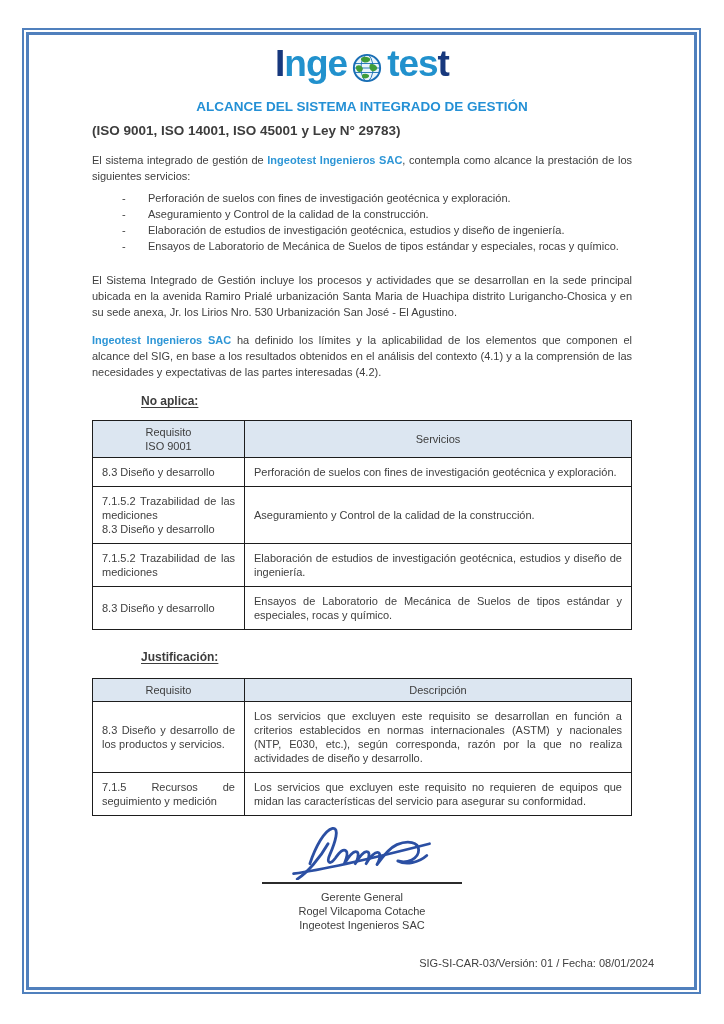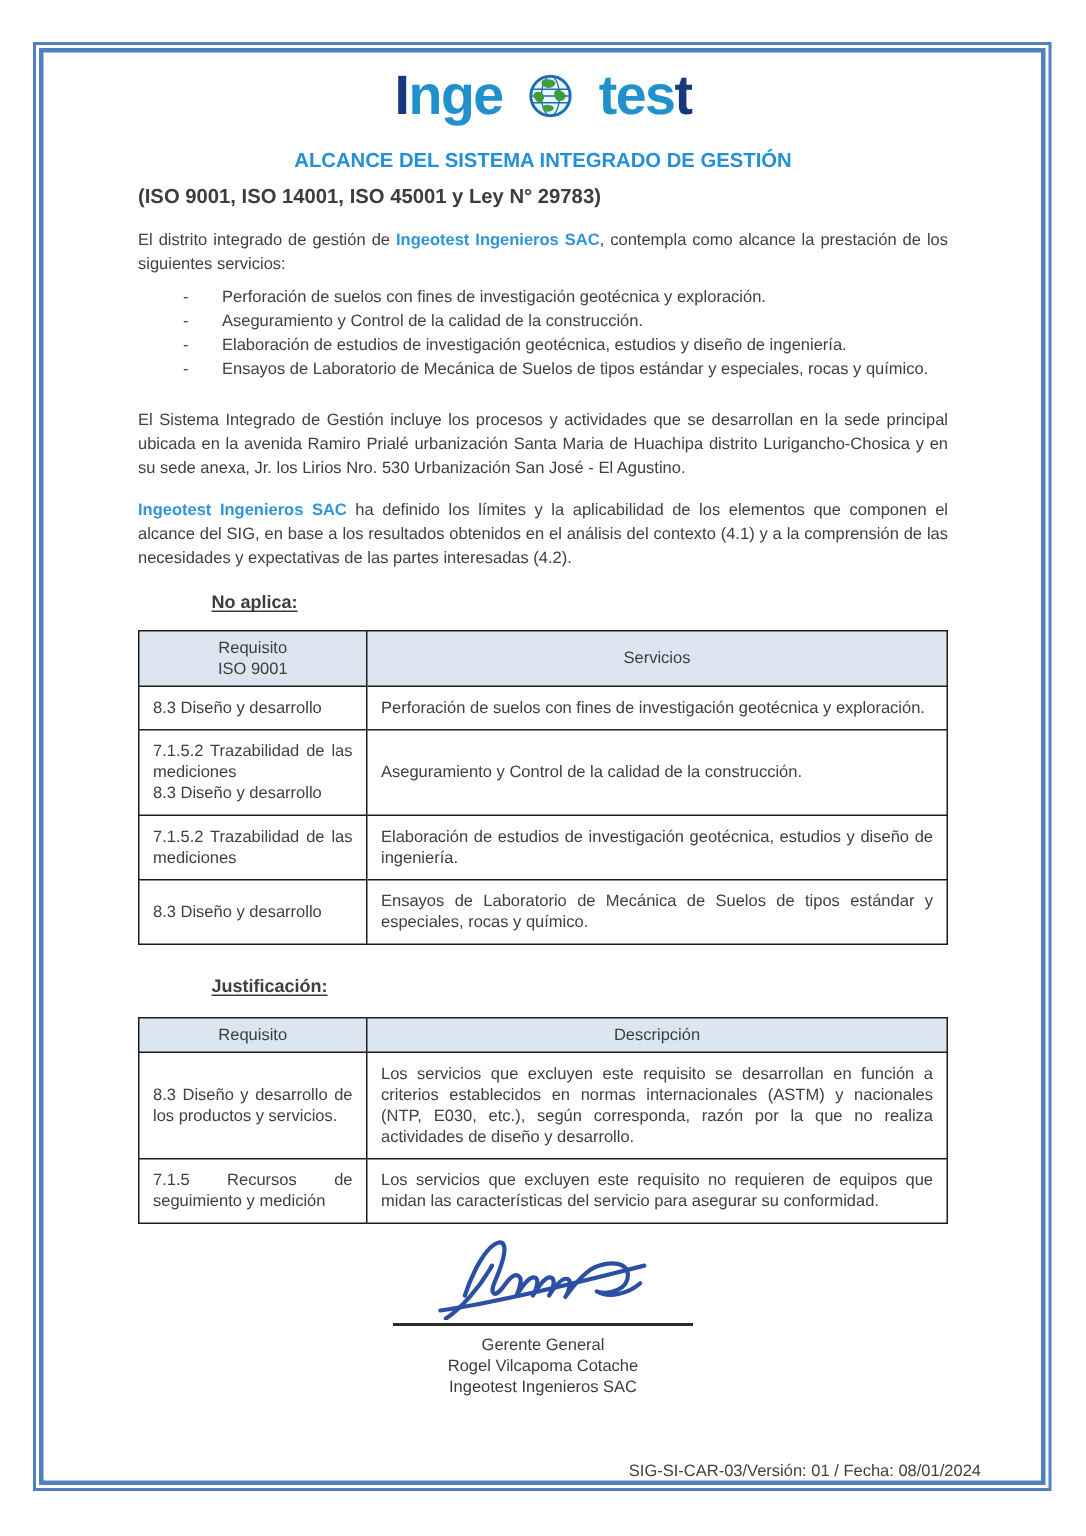--- a/index.html
+++ b/index.html
@@ -12,21 +12,21 @@
     position:absolute; left:22px; top:28px; right:23px; bottom:30px;
     border:2px solid #5080bd;
   }
   .frame-inner {
     position:absolute; inset:2px; border:3px solid #5080bd; overflow:hidden;
   }
   .content { padding:0 62px 0 63px; }
 
   
   .logo { margin-top:10px; text-align:center; }
-  .logo-line { display:flex; align-items:center; justify-content:center; gap:16px; }
+  .logo-line { display:flex; align-items:flex-end; justify-content:center; gap:4px; }
   .logo-word { font-size:37px; font-weight:bold; letter-spacing:-1px; line-height:38px; }
   .c-navy { color:#17387d; }
   .c-blue { color:#2191cd; }
   .globe { width:30px; height:30px; margin:0 1px; }
   .logo-tagline {
     font-size:9px; letter-spacing:5px; color:#9aa0a6; font-weight:bold;
     margin-top:1px; text-align:center; padding-left:78px;
   }
 
   
@@ -61,21 +61,21 @@
   col.c1 { width:152px; }
 
   
   .signature-block { margin-top:6px; text-align:center; }
   .sig-svg { display:block; margin:0 auto; }
   .sig-line { width:200px; border-top:2px solid #2b2b2b; margin:2px auto 6px auto; }
   .sig-text { font-size:11px; line-height:14px; color:#3d3d3d; }
 
   
   .footer {
-    position:absolute; right:40px; bottom:0; font-size:11px; color:#404040;
+    position:absolute; right:40px; bottom:18px; font-size:11px; color:#404040;
   }
 </style>
 </head>
 <body>
 
 <div class="page">
   <div class="frame">
     <div class="frame-inner">
       <div class="content">
 
@@ -91,21 +91,21 @@
               <path d="M24,15 q5,-1 8,2 q3,3 0,6 q-4,3 -7,0 q-3,-4 -1,-8 Z" fill="#3f9c3a"></path>
               <path d="M15,28 q4,-1 7,1 q2,2 -1,4 q-4,2 -7,0 q-2,-3 1,-5 Z" fill="#3f9c3a"></path>
             </svg>
             <span class="logo-word"><span class="c-blue">tes</span><span class="c-navy">t</span></span>
           </div>
         </div>
 
         <div class="title">ALCANCE DEL SISTEMA INTEGRADO DE GESTIÓN</div>
         <div class="subtitle">(ISO 9001, ISO 14001, ISO 45001 y Ley N° 29783)</div>
 
-        <p class="body-text p1"><span>El distrito integrado de gestión de </span><span class="brand">Ingeotest Ingenieros SAC</span><span>, contempla como alcance la prestación de los siguientes servicios:</span></p>
+        <p class="body-text p1"><span>El sistema integrado de gestión de </span><span class="brand">Ingeotest Ingenieros SAC</span><span>, contempla como alcance la prestación de los siguientes servicios:</span></p>
 
         <ul class="services">
           <li><span>Perforación de suelos con fines de investigación geotécnica y exploración.</span></li>
           <li><span>Aseguramiento y Control de la calidad de la construcción.</span></li>
           <li><span>Elaboración de estudios de investigación geotécnica, estudios y diseño de ingeniería.</span></li>
           <li><span>Ensayos de Laboratorio de Mecánica de Suelos de tipos estándar y especiales, rocas y químico.</span></li>
         </ul>
 
         <p class="body-text p2">El Sistema Integrado de Gestión incluye los procesos y actividades que se desarrollan en la sede principal ubicada en la avenida Ramiro Prialé urbanización Santa Maria de Huachipa distrito Lurigancho-Chosica y en su sede anexa, Jr. los Lirios Nro. 530 Urbanización San José - El Agustino.</p>
 

